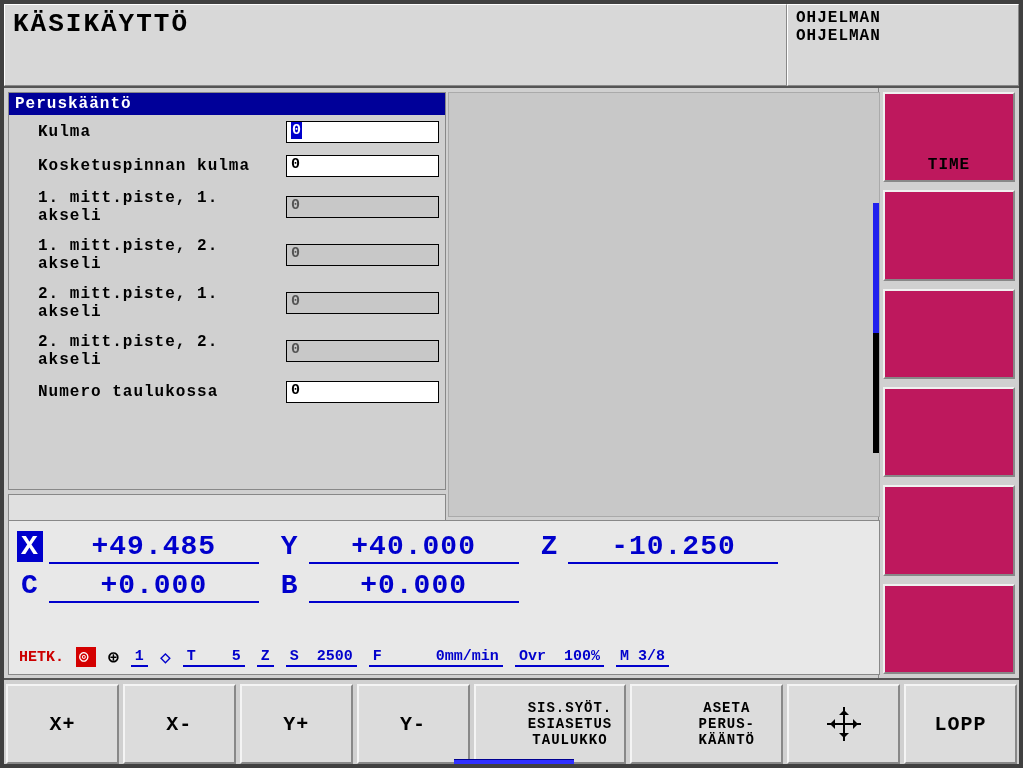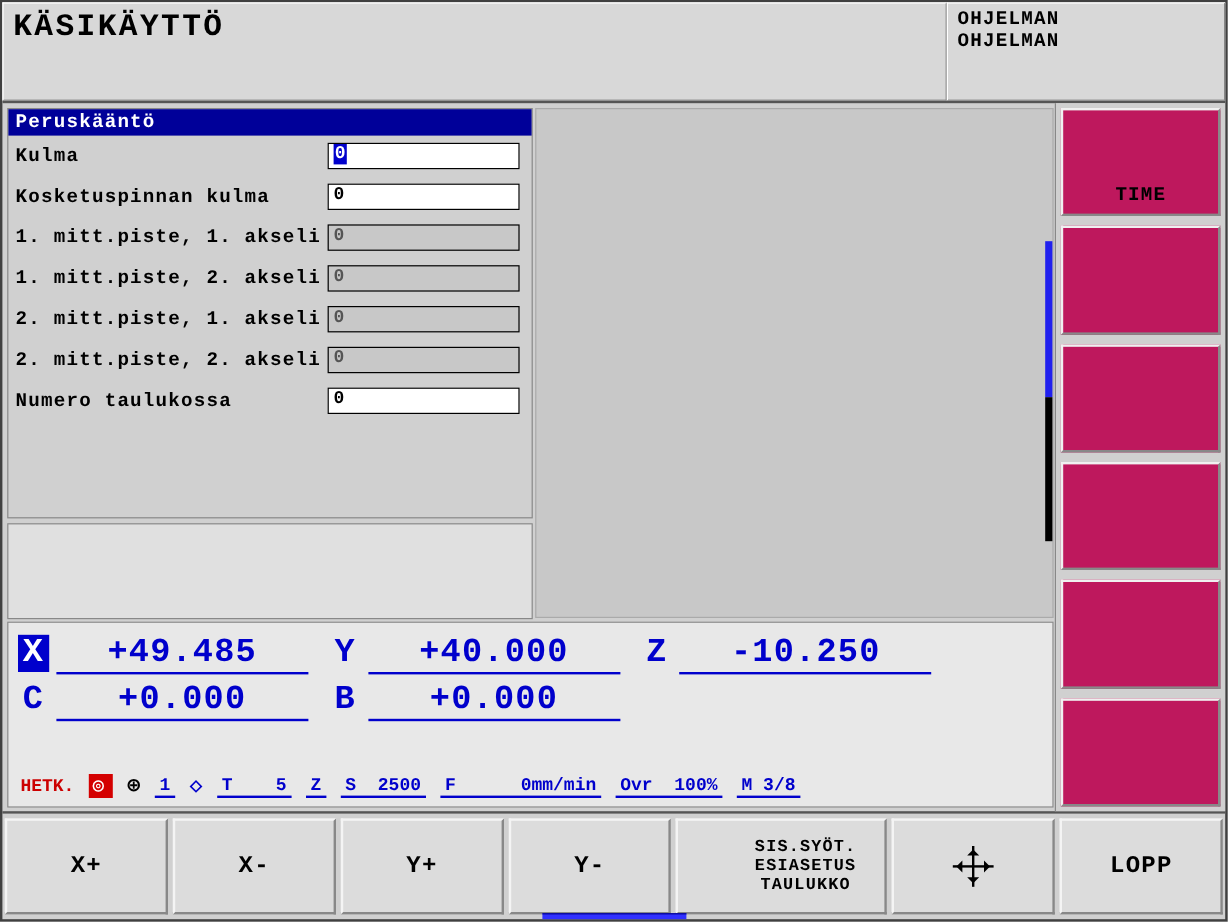--- a/index.html
+++ b/index.html
@@ -9,21 +9,21 @@
     width: 1023px;
     height: 768px;
     overflow: hidden;
     font-weight: bold;
   }
   .screen {
     width: 1023px;
     height: 768px;
     background: #d0d0d0;
     position: relative;
-    border: 2px solid #404040;
+    border: 4px solid #404040;
   }
   .header {
     display: flex;
     height: 84px;
     border-bottom: 2px solid #555;
     background: #d8d8d8;
   }
   .header-left {
     flex: 1;
     border: 1px solid #888;
@@ -82,20 +82,21 @@
     background: #000099;
     color: #fff;
     padding: 2px 6px;
     font-size: 16px;
     letter-spacing: 1px;
   }
   .form-row {
     display: flex;
     align-items: center;
     padding: 6px 6px;
+    margin-left: 23px;
   }
   .form-label {
     width: 260px;
     font-size: 16px;
     letter-spacing: 1px;
   }
   .form-input {
     width: 160px;
     height: 22px;
     border: 1px solid #000;
@@ -364,20 +365,27 @@
     <div class="bkey">X-</div>
     <div class="bkey">Y+</div>
     <div class="bkey">Y-</div>
     <div class="bkey small">
       <div>
         <div>SIS.SYÖT.</div>
         <div>ESIASETUS</div>
         <div>TAULUKKO</div>
       </div>
     </div>
+    <div class="bkey small">
+      <div>
+        <div>ASETA</div>
+        <div>PERUS-</div>
+        <div>KÄÄNTÖ</div>
+      </div>
+    </div>
     <div class="bkey">
       <div class="crosshair">
         <span class="a1"></span>
           <span class="a2"></span>
           <span class="a3"></span>
           <span class="a4"></span>
       </div>
     </div>
     <div class="bkey">LOPP</div>
   </div>

